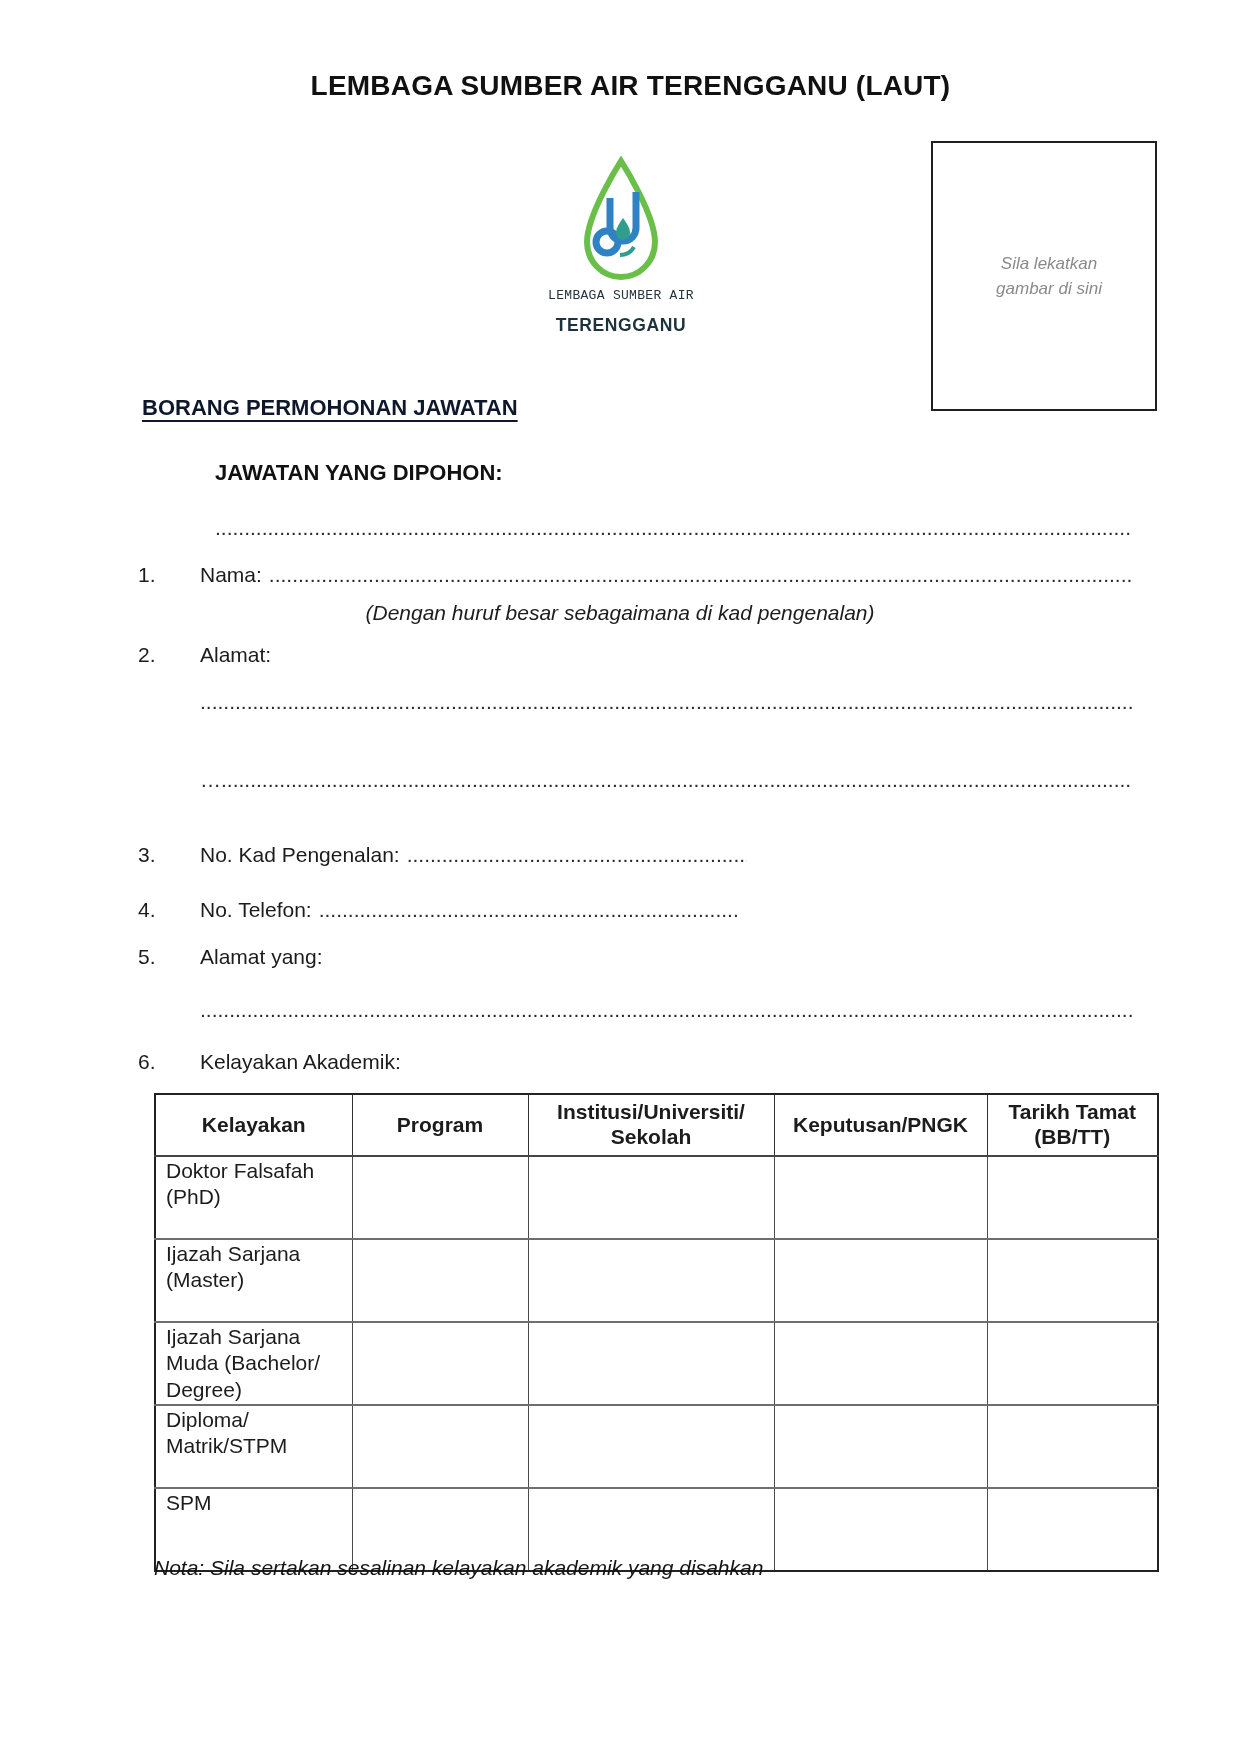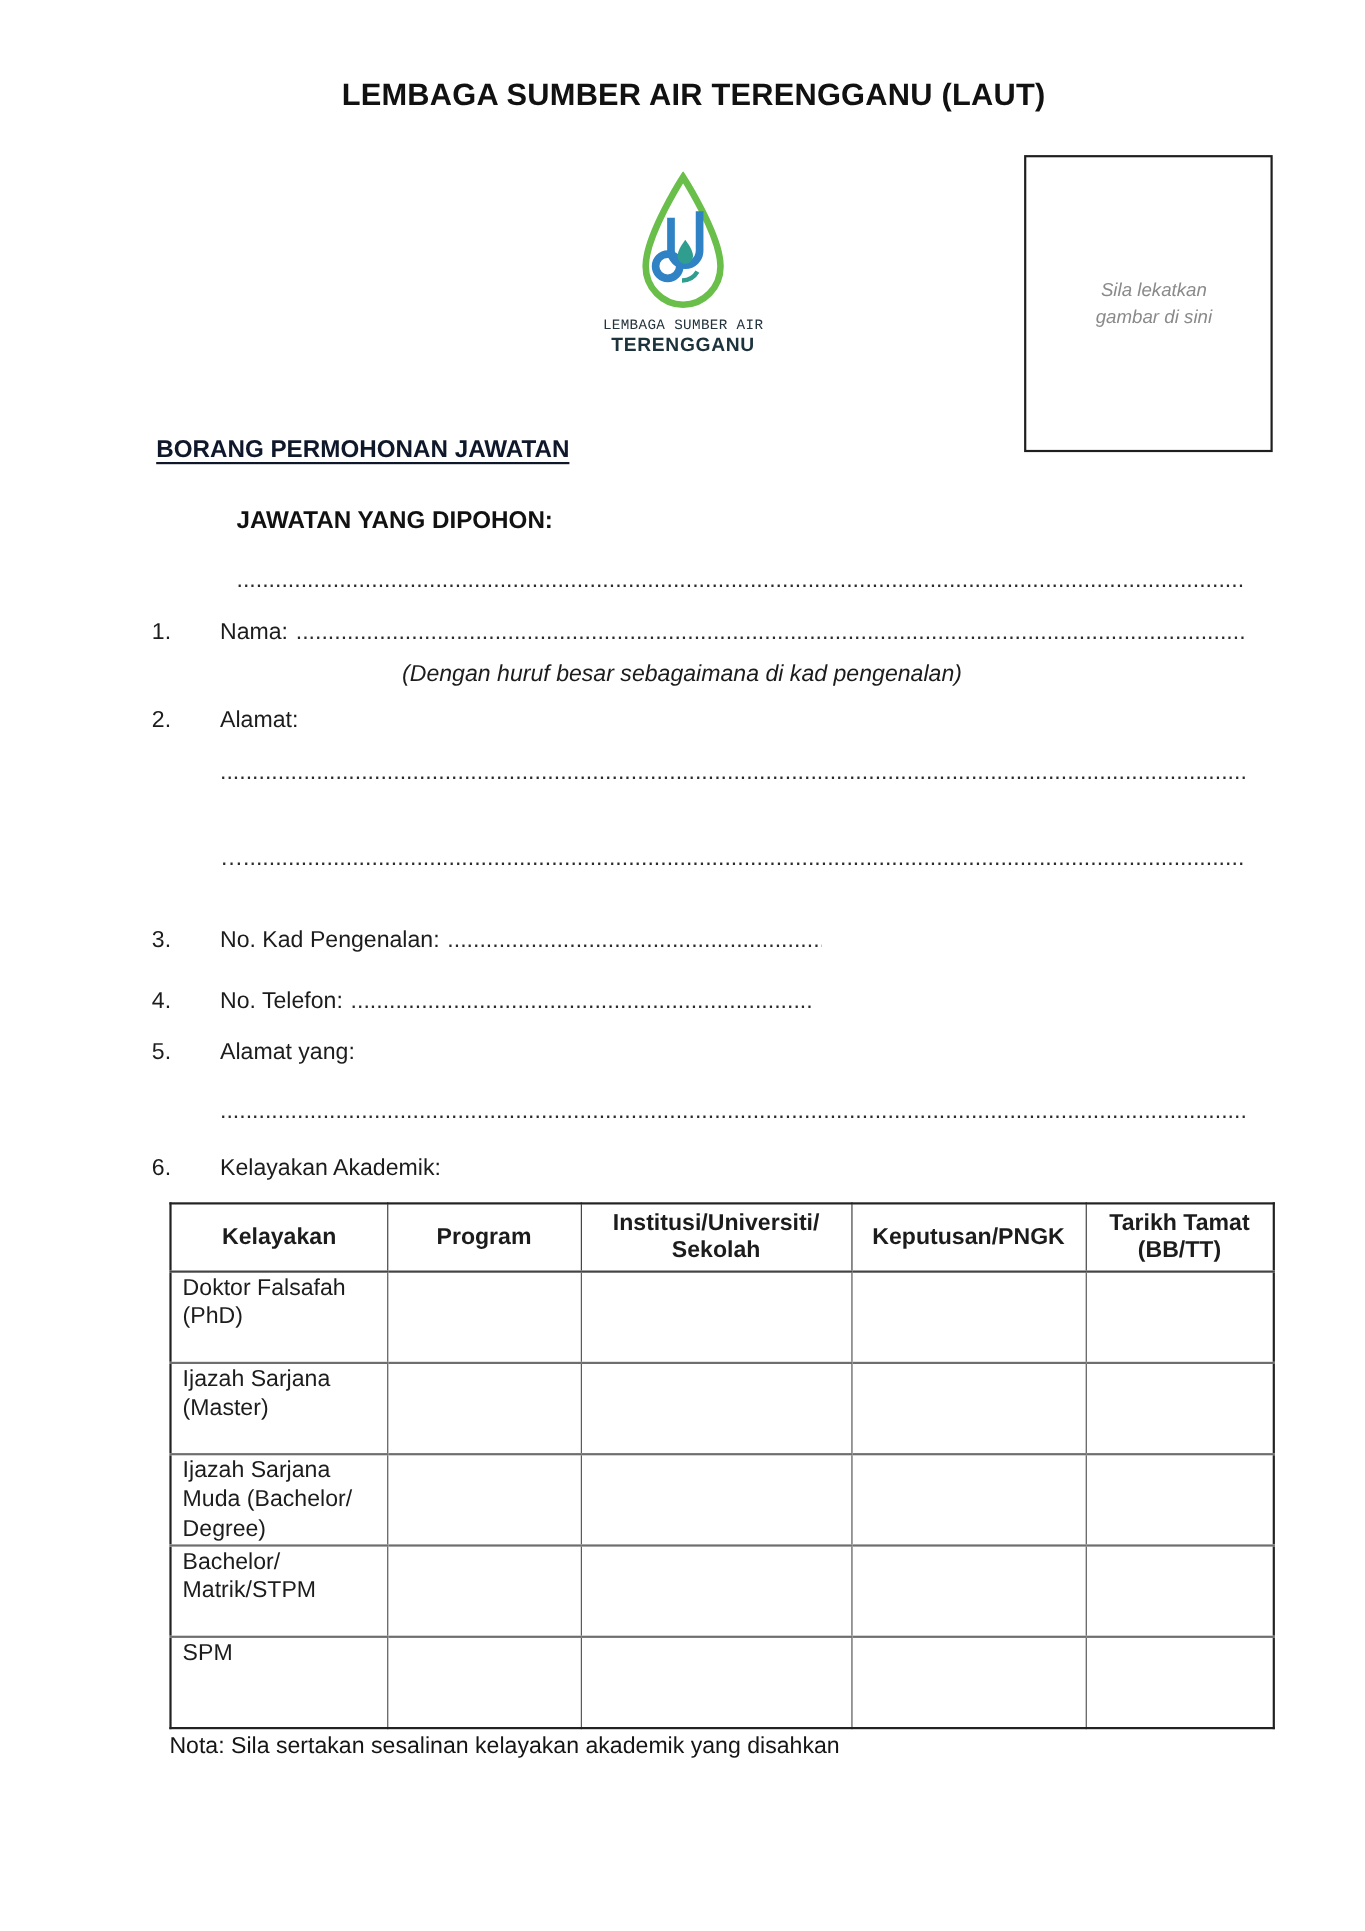--- a/index.html
+++ b/index.html
@@ -15,21 +15,21 @@
   .doc-title{top:70px;left:0;width:100%;text-align:center;font-weight:bold;font-size:28px;letter-spacing:.2px;color:#111;}
 
   
   .logo{left:536px;top:156px;width:150px;display:flex;flex-direction:column;align-items:center;}
   .logo svg{display:block;}
   .drop-outline{fill:#ffffff;stroke:var(--logo-green);stroke-width:6;}
   .callig{fill:none;stroke:var(--logo-blue);stroke-width:7;}
   .callig-thin{fill:none;stroke:var(--logo-teal);stroke-width:4;}
   .mini-drop{fill:var(--logo-teal);}
   .logo-text1{font-size:13px;letter-spacing:.3px;color:#24343c;margin-top:4px;white-space:nowrap;font-family:Liberation Mono, monospace;}
-  .logo-text2{font-size:17.5px;font-weight:bold;color:#1d333c;letter-spacing:.6px;margin-top:0px;white-space:nowrap;}
+  .logo-text2{font-size:17.5px;font-weight:bold;color:#1d333c;letter-spacing:.6px;margin-top:12px;white-space:nowrap;}
 
   
   .photo-box{left:931px;top:141px;width:226px;height:270px;border:2px solid #1f1f1f;
     display:flex;align-items:center;justify-content:center;text-align:center;box-sizing:border-box;background:#fff;}
   .photo-box .ph{color:var(--muted-gray);font-style:italic;font-size:17px;line-height:1.5;}
 
   
   .borang{left:132px;top:395px;font-weight:bold;font-size:22px;color:#0f172a;
     text-decoration:underline;text-decoration-thickness:2px;text-underline-offset:5px;}
   .jawatan{left:205px;top:460px;font-weight:bold;font-size:22px;color:#111;}
@@ -57,21 +57,21 @@
 
   
   .tbl-wrap{left:144px;top:1093px;width:1136px;}
   table{border-collapse:collapse;table-layout:fixed;width:1003px;border:2px solid #222;}
   col.c1{width:197px;} col.c2{width:176px;} col.c3{width:246px;} col.c4{width:213px;} col.c5{width:171px;}
   th{font-weight:bold;text-align:center;vertical-align:middle;height:56px;
      border:1px solid #333;border-bottom:2px solid #444;font-size:21px;line-height:1.18;padding:2px;}
   td{height:80px;border:1px solid #4a4a4a;border-top:2px solid #6e6e6e;
      vertical-align:top;padding:1px 6px 0 10px;font-size:21px;line-height:1.25;margin-top:18px;}
 
-  #nota{left:144px;top:1556px;font-size:21px;color:#151515;margin-top:20px;}
+  #nota{left:144px;top:1556px;font-style:italic;font-size:21px;color:#151515;}
 </style>
 </head>
 <body>
 
 <div class="page">
 
   <div class="abs doc-title">LEMBAGA SUMBER AIR TERENGGANU (LAUT)</div>
 
   <div class="abs logo">
     <span>
@@ -175,21 +175,21 @@
         <tr>
           <td class="preline">Ijazah Sarjana
 Muda (Bachelor/
 Degree)</td>
           <td></td>
           <td></td>
           <td></td>
           <td></td>
         </tr>
         <tr>
-          <td class="preline">Bachelor/
+          <td class="preline">Diploma/
 Matrik/STPM</td>
           <td></td>
           <td></td>
           <td></td>
           <td></td>
         </tr>
         <tr>
           <td class="preline">SPM</td>
           <td></td>
           <td></td>

